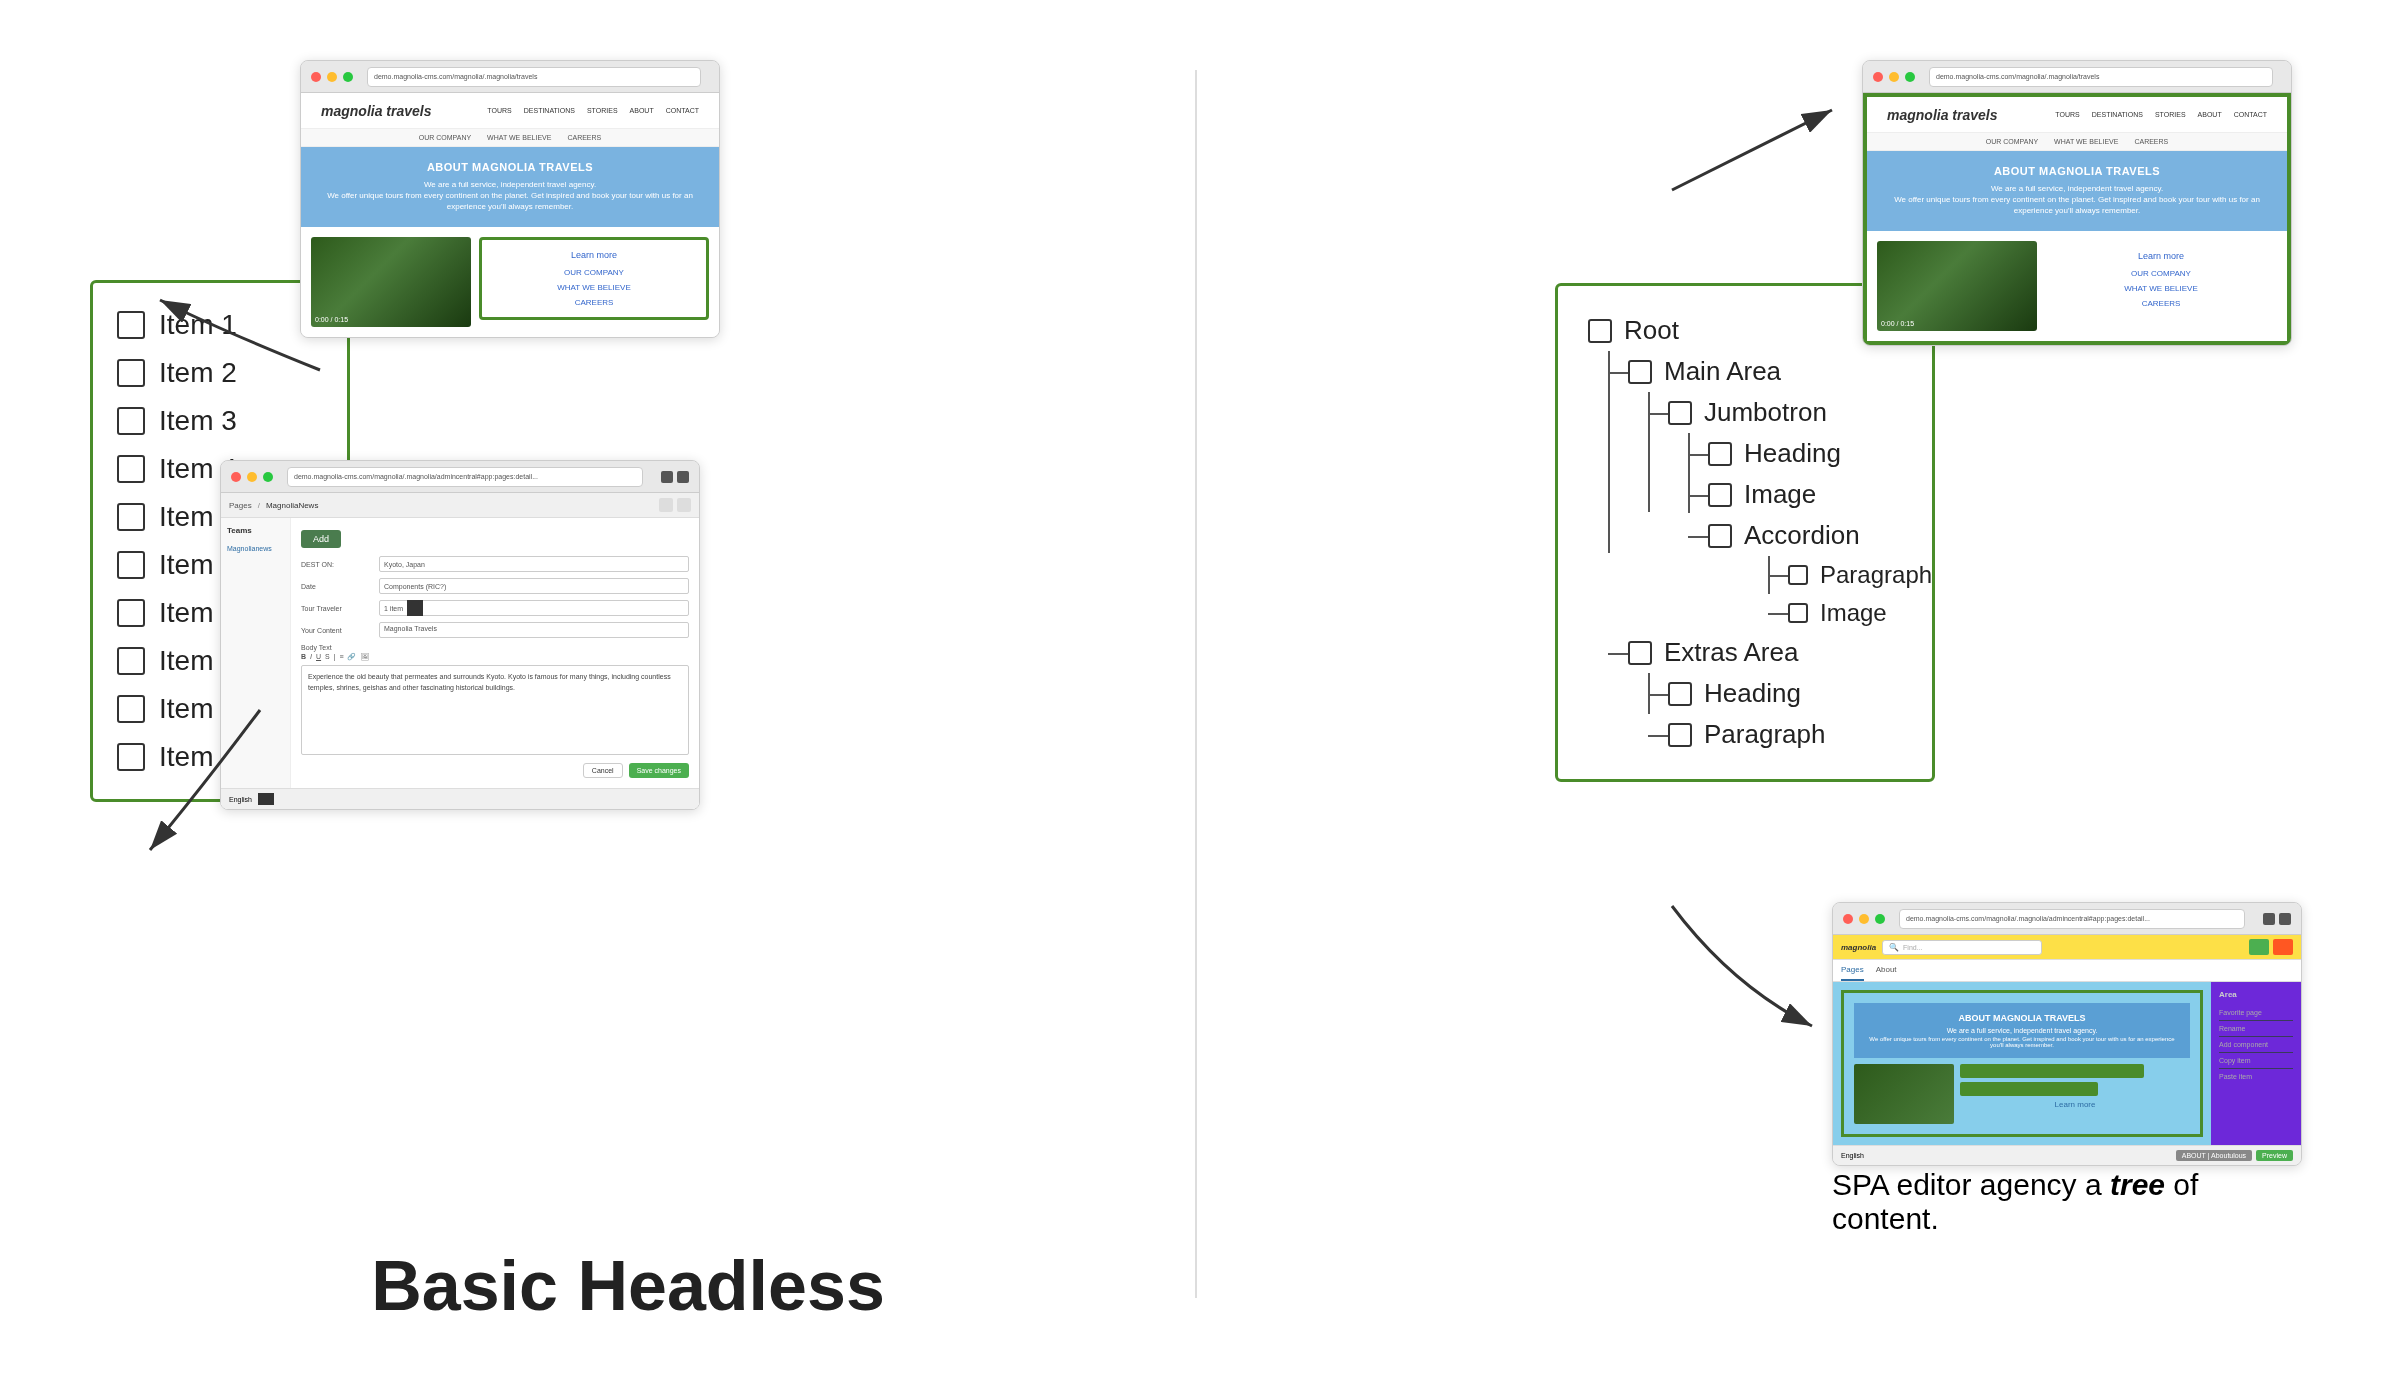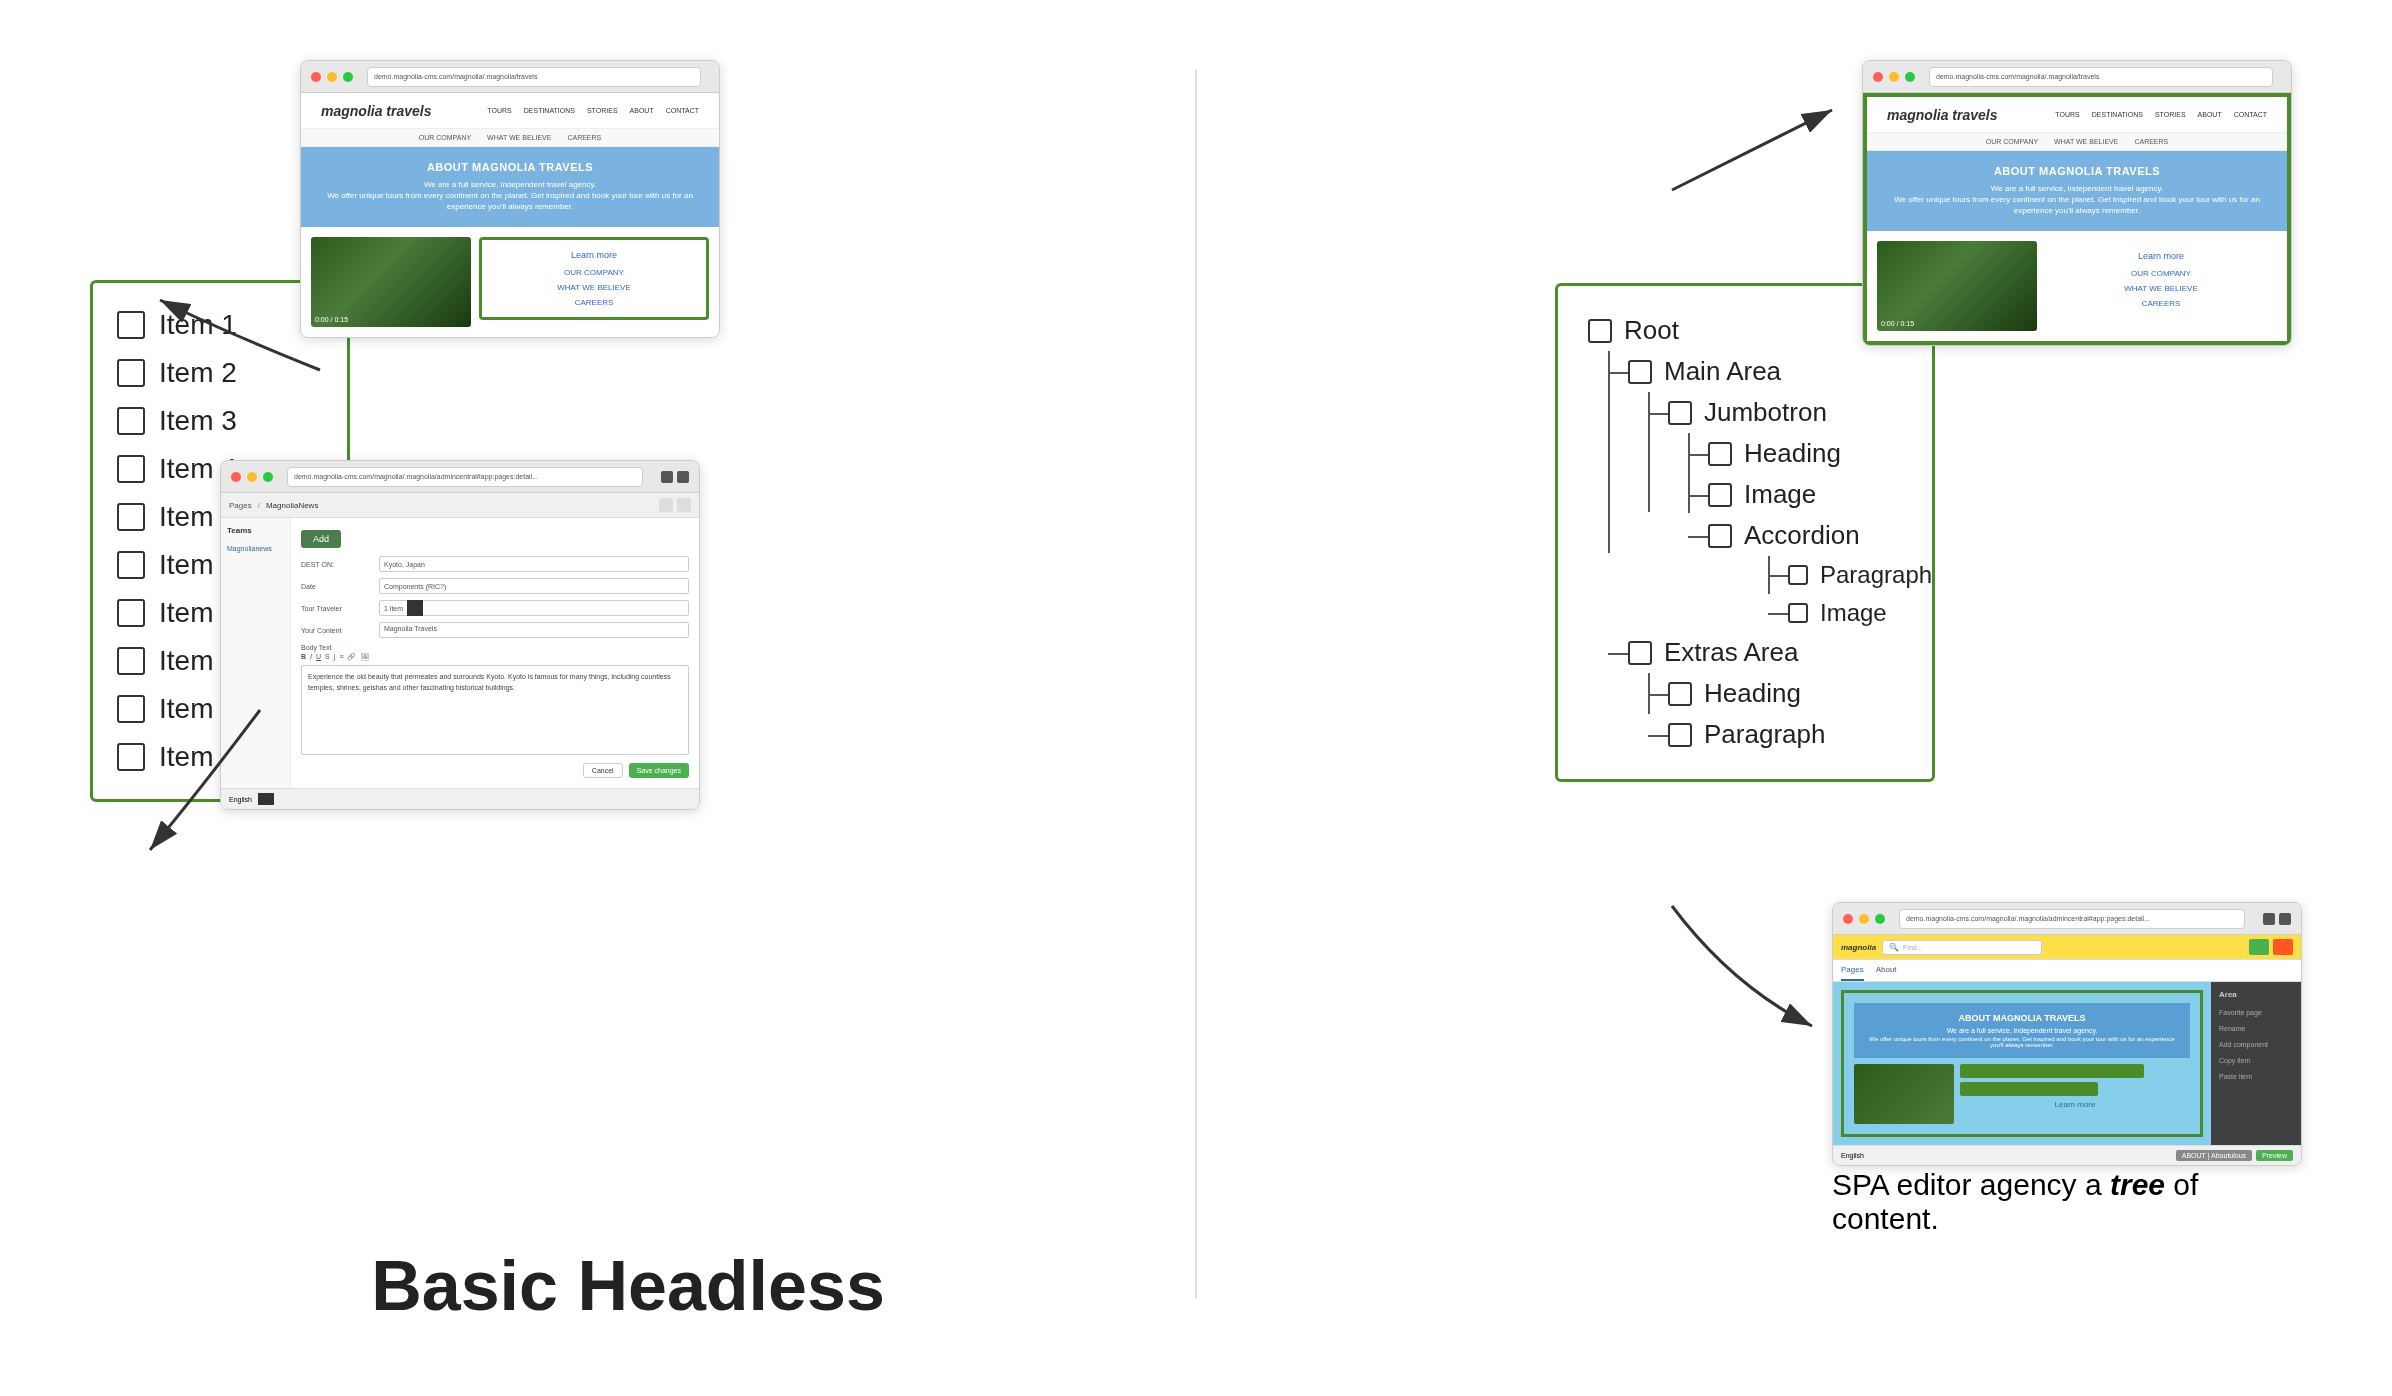--- a/index.html
+++ b/index.html
@@ -688,21 +688,21 @@
                 <div style="width:100px; height:60px; background:linear-gradient(135deg, #2d5a1b 0%, #4a7c3a 100%); border-radius:2px;"></div>
                 <div style="flex:1; display:flex; flex-direction:column; gap:4px;">
                   <div style="height:14px; background:#4a8c2a; border-radius:2px; width:80%;"></div>
                   <div style="height:14px; background:#4a8c2a; border-radius:2px; width:60%;"></div>
                   <div style="font-size:8px; color:#2e6da4; text-align:center;">Learn more</div>
                 </div>
               </div>
             </div>
           </div>
 
-          <div style="width:90px; background:#404040; padding:8px;">
+          <div style="width:90px; background:#6d28d9; padding:8px;">
             <div style="font-size:8px; color:#ccc; margin-bottom:6px; font-weight:600;">Area</div>
             <div style="font-size:7px; color:#aaa; padding:4px 0; border-bottom:1px solid #3a3a5a;">Favorite page</div>
             <div style="font-size:7px; color:#aaa; padding:4px 0; border-bottom:1px solid #3a3a5a;">Rename</div>
             <div style="font-size:7px; color:#aaa; padding:4px 0; border-bottom:1px solid #3a3a5a;">Add component</div>
             <div style="font-size:7px; color:#aaa; padding:4px 0; border-bottom:1px solid #3a3a5a;">Copy item</div>
             <div style="font-size:7px; color:#aaa; padding:4px 0;">Paste item</div>
           </div>
         </div>
 
         <div style="background:#f0f0f0; padding:4px 8px; border-top:1px solid #ddd; display:flex; justify-content:space-between; align-items:center; font-size:7px;">

